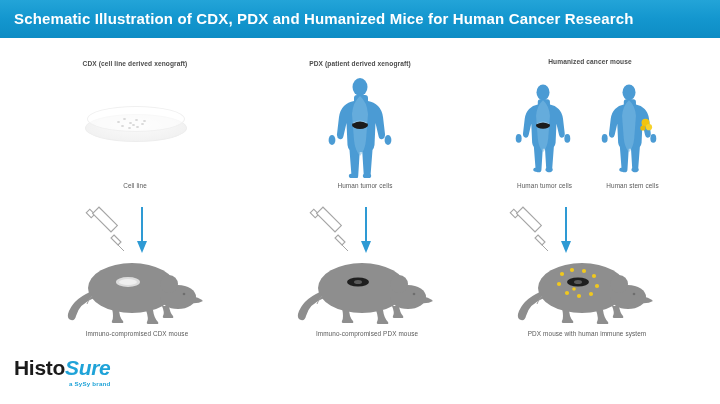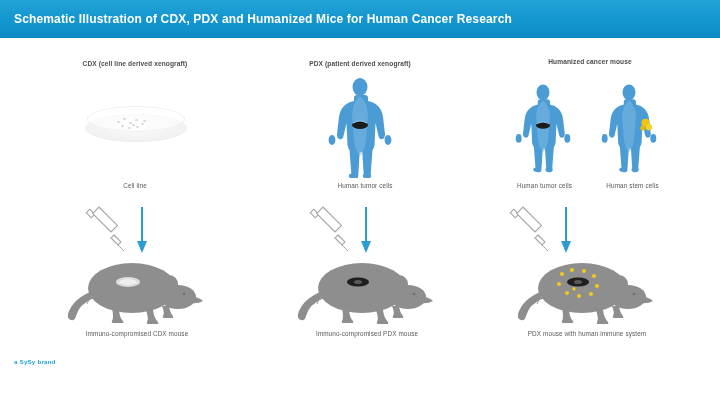--- a/index.html
+++ b/index.html
@@ -18,21 +18,21 @@
 
   
   #title-bar{
     position:absolute;left:0;top:0;width:720px;height:38px;
     background:linear-gradient(180deg,#23a4d8 0%,#1497cf 48%,#0d8cc4 100%);
   }
   #title-text{
     position:absolute;left:14px;top:0;height:38px;
     line-height:38px;
     color:#ffffff;
-    font-size:12px;
+    font-size:15px;
     font-weight:600;
     letter-spacing:.15px;
     white-space:nowrap;
   }
 
   
   .cap{
     position:absolute;
     font-size:6.4px;
     color:#5a5a5a;
@@ -320,16 +320,17 @@
       </g>
       <path d="M30 40 q-4 4 -5 8" stroke="#9b9b9b" stroke-width="1" fill="none"></path>
     </svg>
   </div>
 
   <div class="cap" style="left:57px;top:330px;width:160px;">Immuno-compromised CDX mouse</div>
   <div class="cap" style="left:287px;top:330px;width:160px;">Immuno-compromised PDX mouse</div>
   <div class="cap" style="left:497px;top:330px;width:180px;">PDX mouse with human immune system</div>
 
   <div id="logo">
+    <div id="logo-main"><span id="logo-histo">Histo</span><span id="logo-sure">Sure</span></div>
     <div id="logo-tag">a SySy brand</div>
   </div>
 
 </div>
 
 </body></html>

